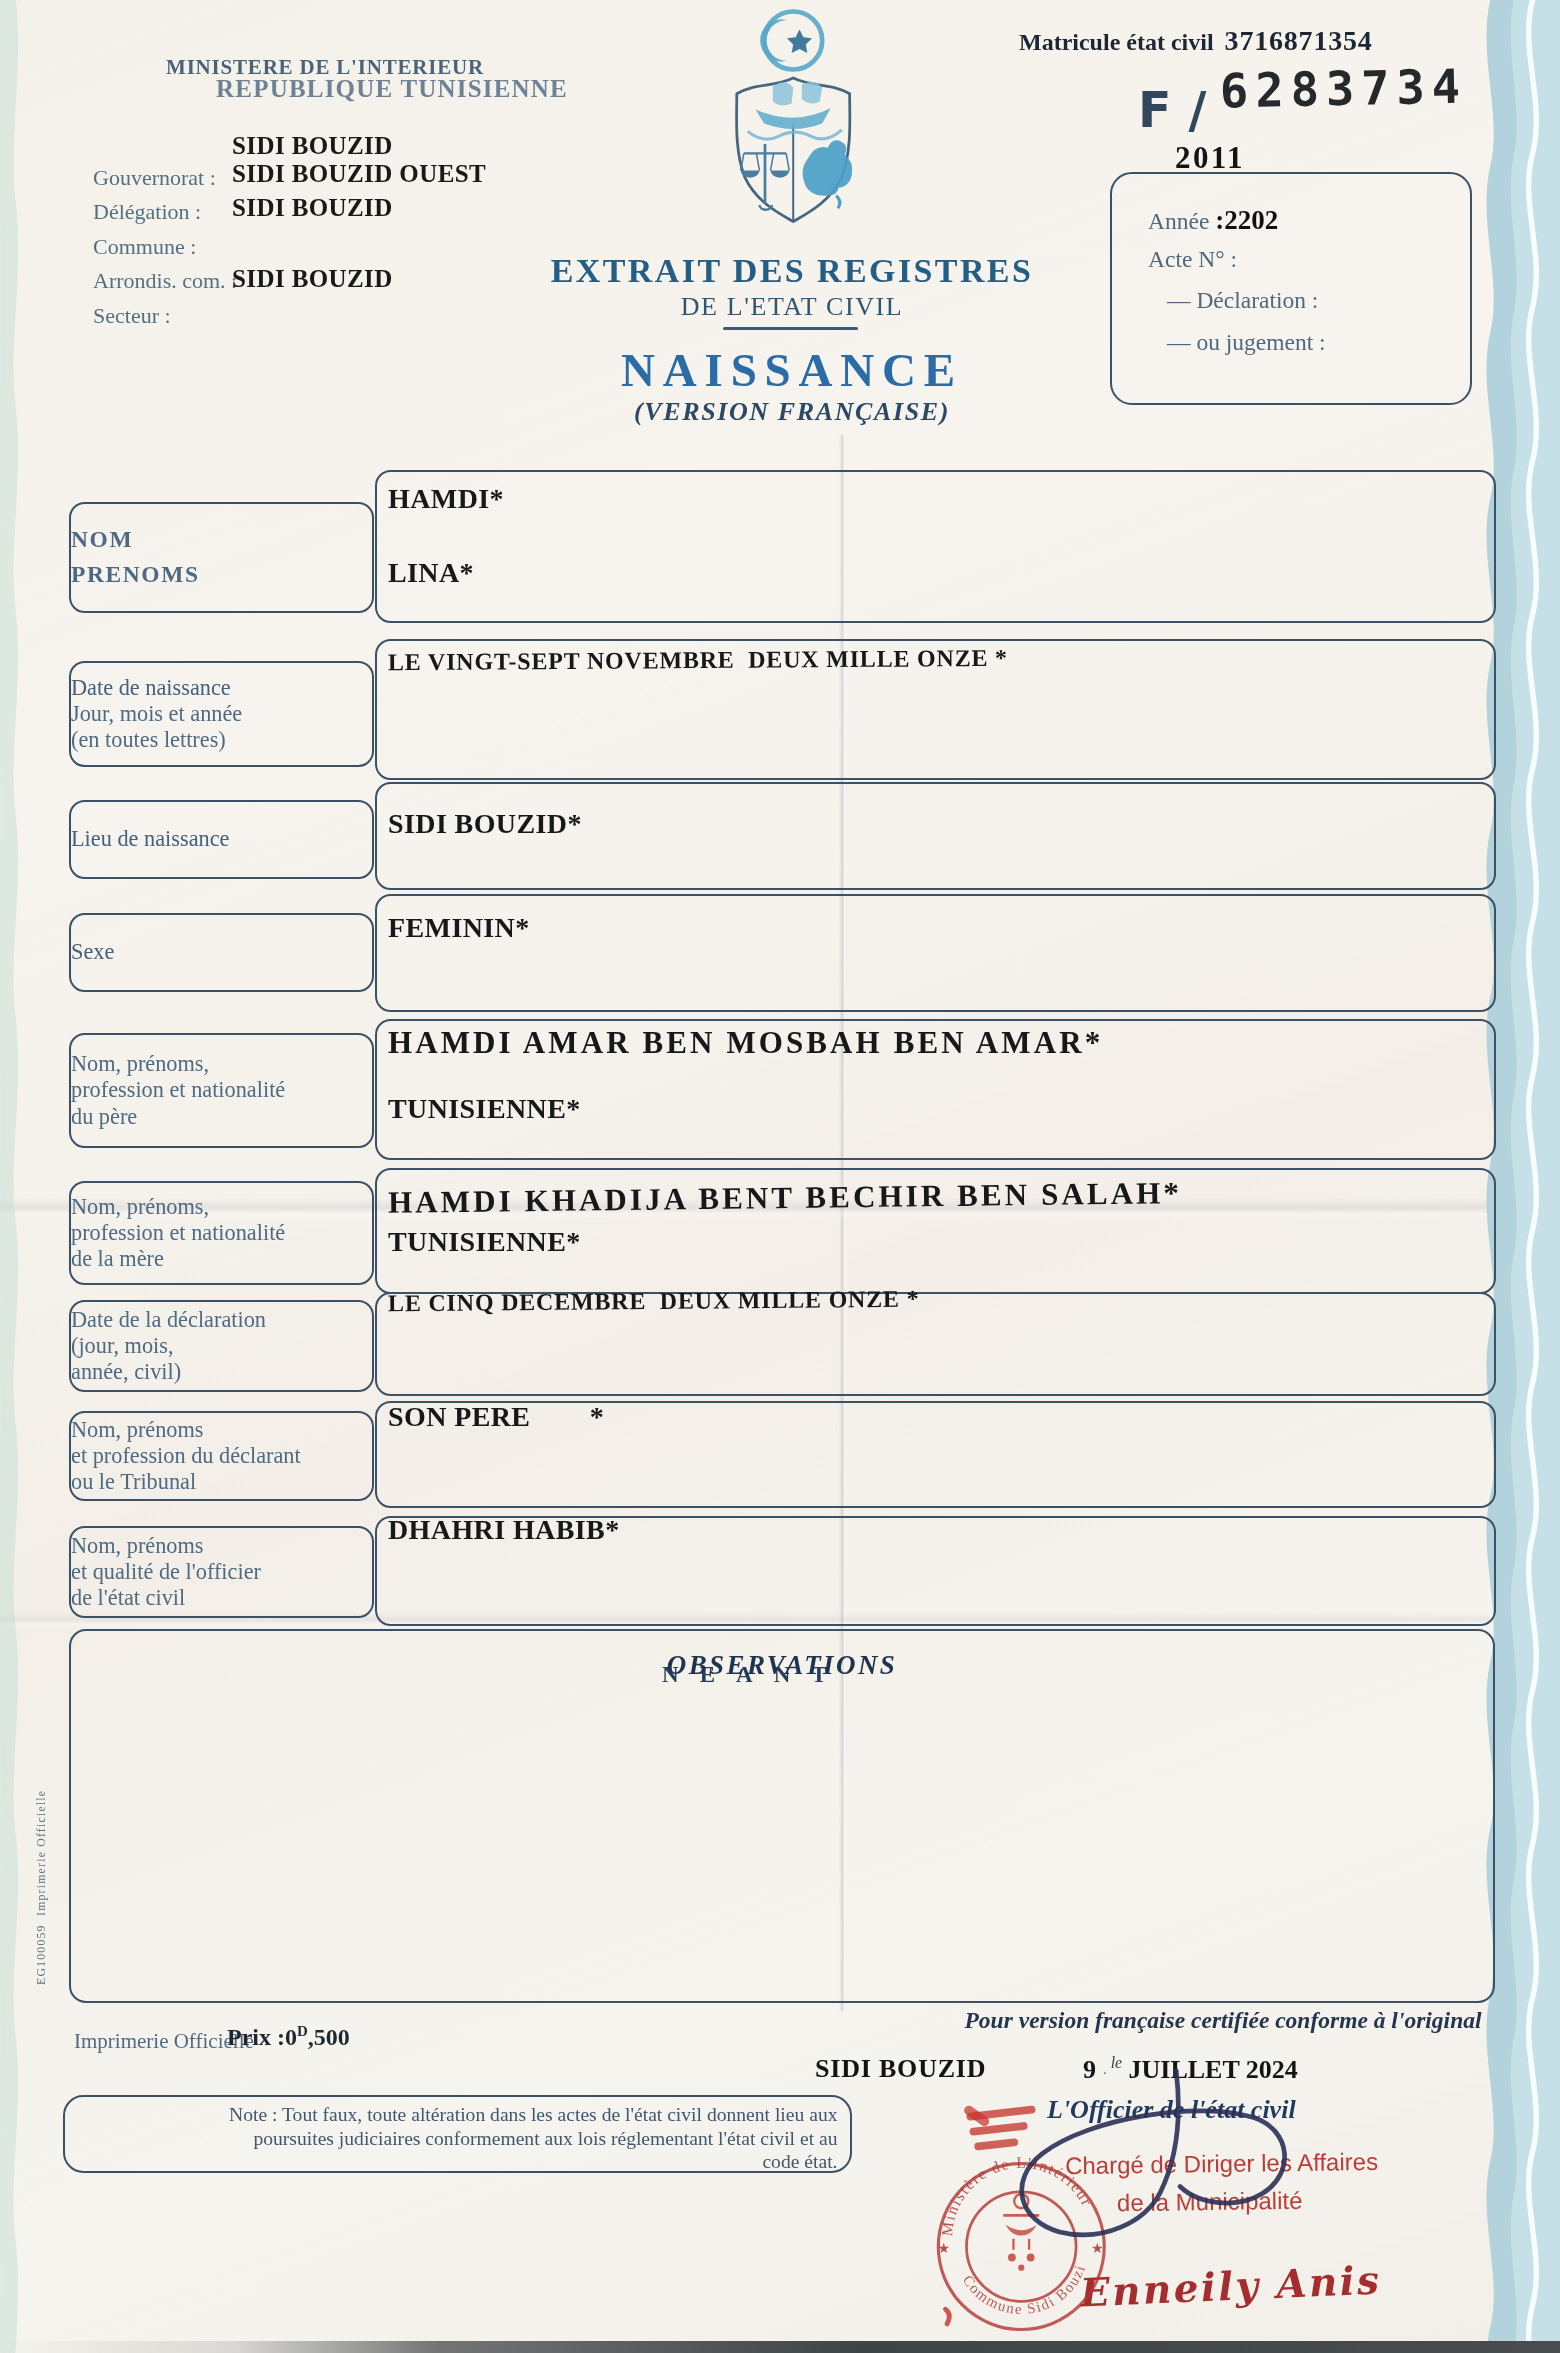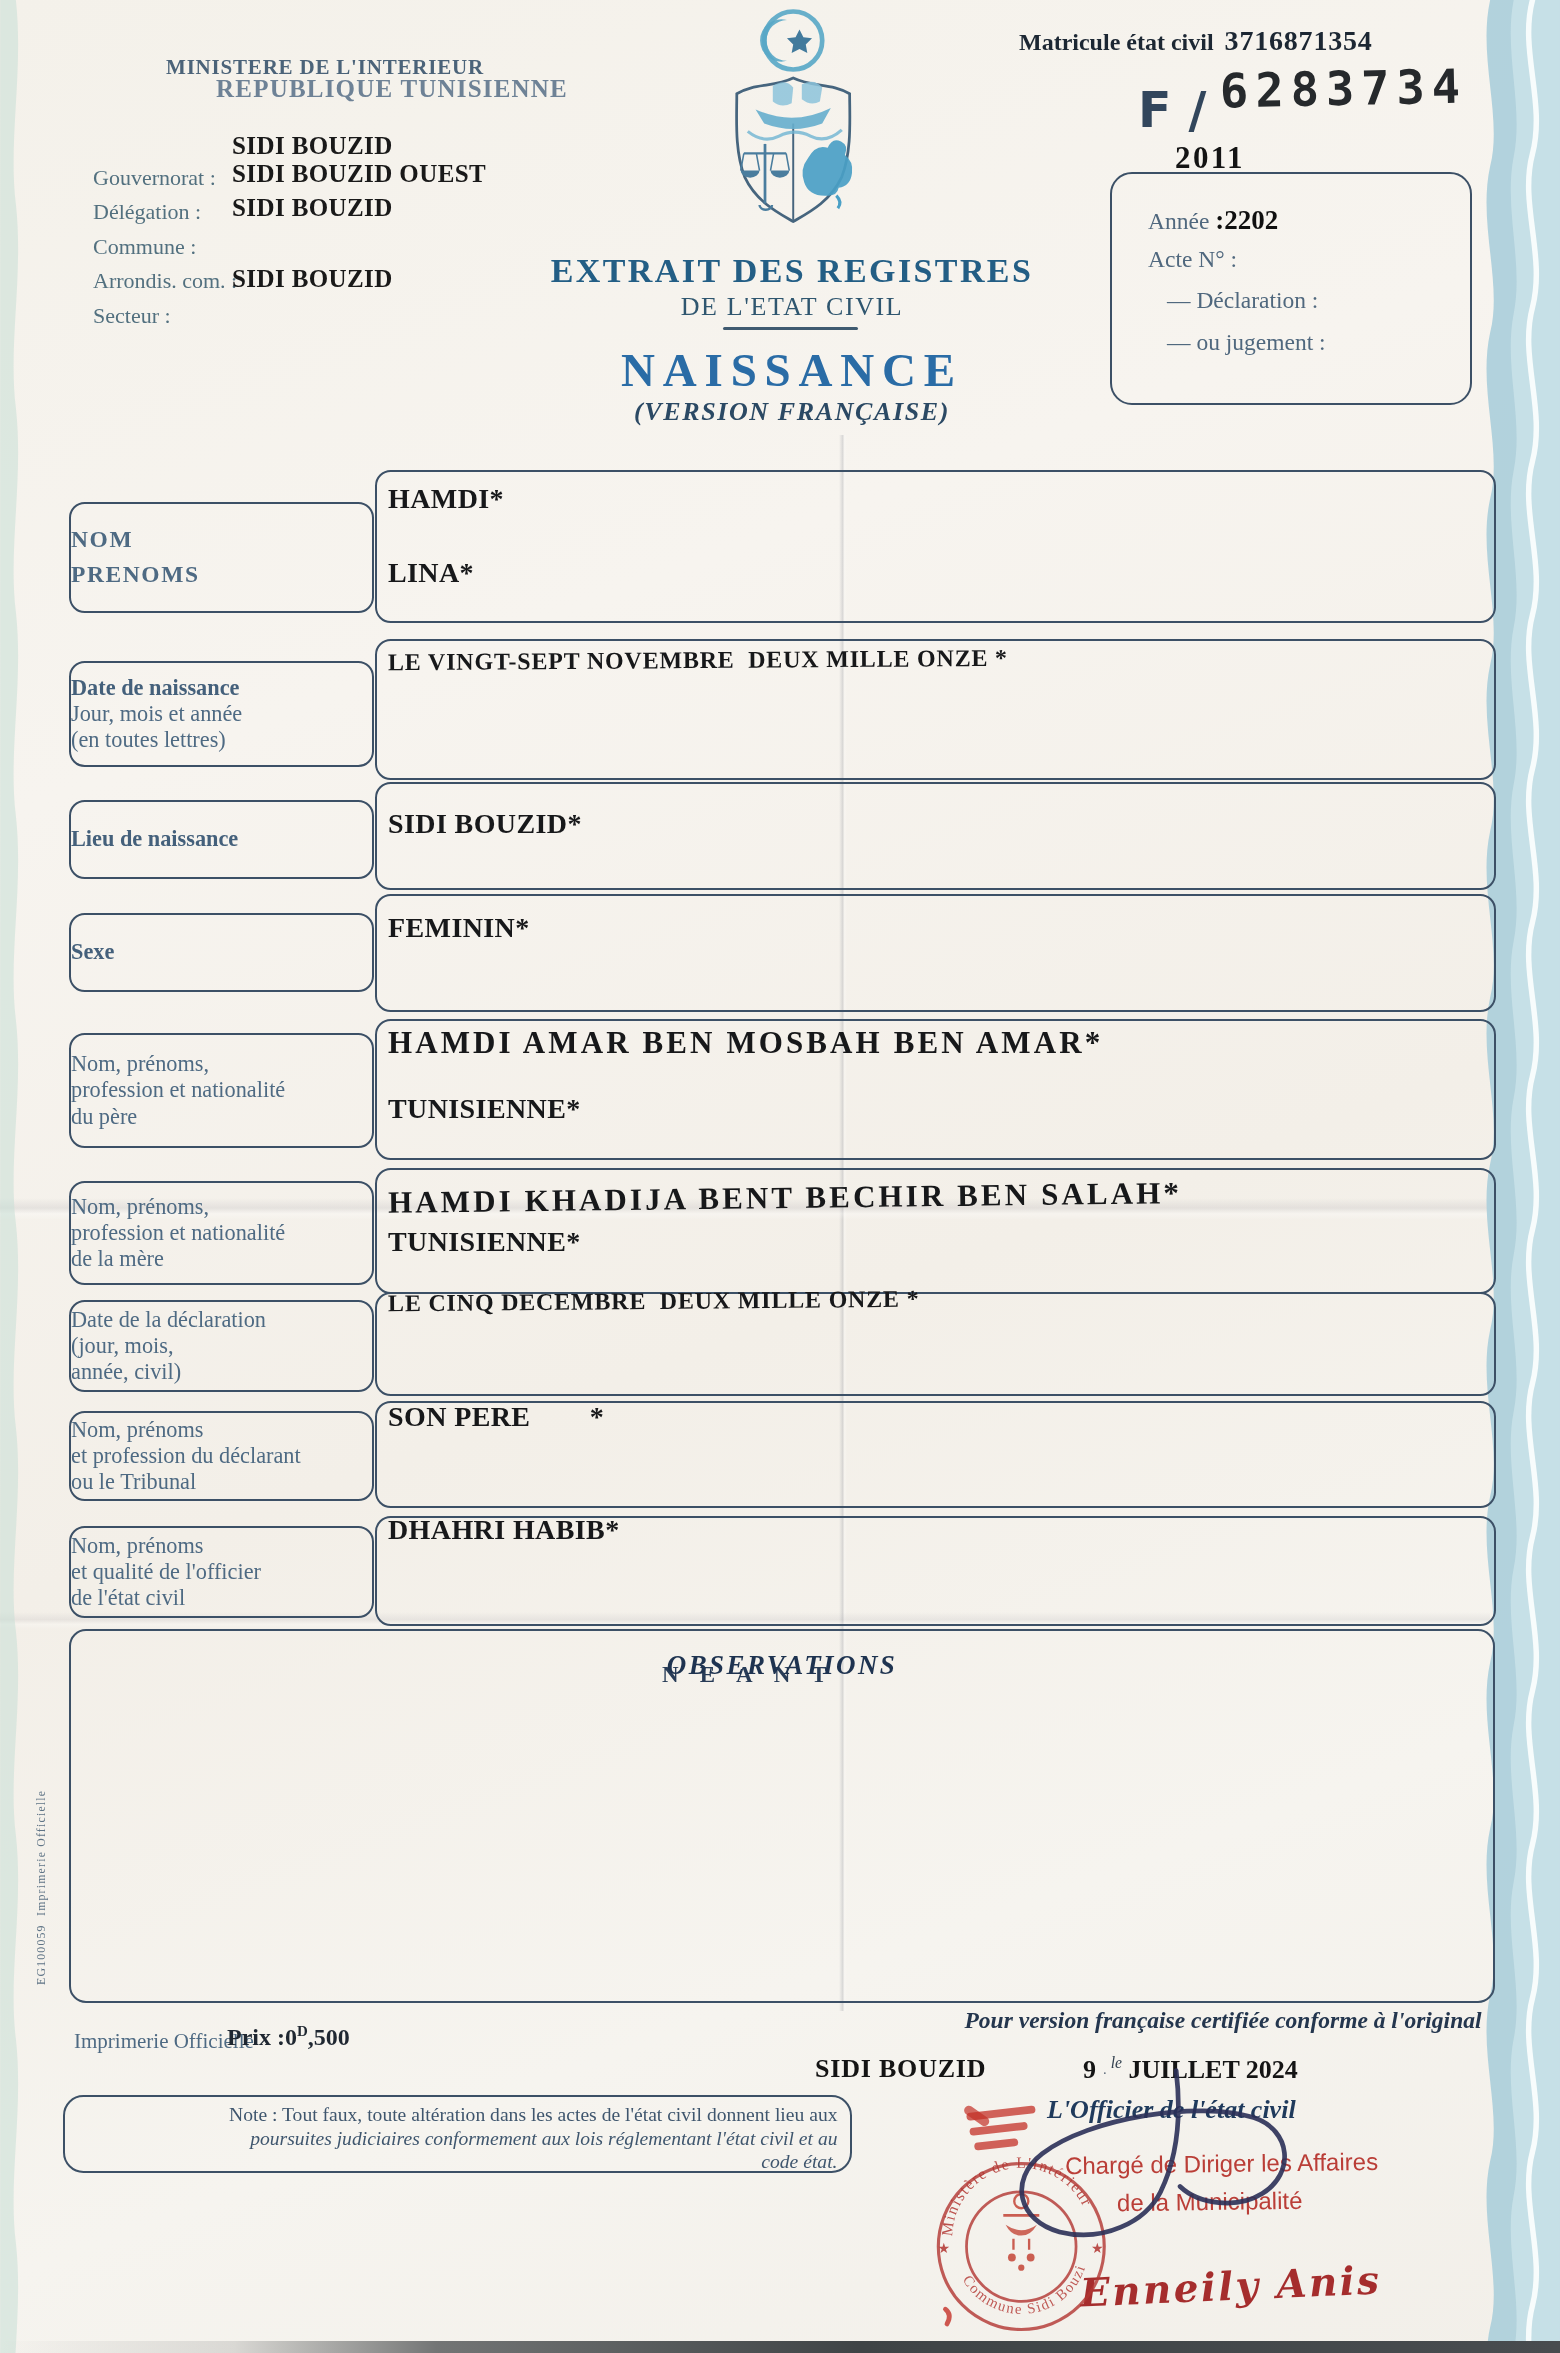--- a/index.html
+++ b/index.html
@@ -31,39 +31,39 @@
   .t-underline{left:723px;top:327px;width:135px;height:3.1px;background:#3f5a70;border-radius:1.6px;}
   .t3{left:486px;top:343px;width:612px;text-align:center;font-size:47px;font-weight:700;
       letter-spacing:7.8px;color:#2a6ca6;}
   .t4{left:486px;top:397px;width:612px;text-align:center;font-size:26px;font-style:italic;
       letter-spacing:1.6px;color:#2b4964;font-weight:600;}
   
   .lbox{position:absolute;left:69px;width:301px;border:2.4px solid #3c5066;border-radius:15.7px;
         display:flex;flex-direction:column;align-items:flex-start;justify-content:center;}
   .vbox{position:absolute;left:375px;width:1117px;border:2.4px solid #3c5066;border-radius:15.7px;}
   .ll{display:block;text-align:center;font-size:22.3px;line-height:1.18;color:#4e6a83;}
-  .ll.b{font-weight:700;color:#44607b;}
+  .ll.b{font-weight:400;color:#44607b;}
   .ll.ls2{letter-spacing:1.6px;font-size:23.5px;font-weight:700;}
   .vl{position:absolute;left:11px;font-weight:700;font-size:28px;color:#17181a;
       letter-spacing:0.4px;white-space:pre;}
   .obs-box{left:69px;top:1629px;width:1422px;height:370px;border:2.4px solid #3c5066;border-radius:17px;}
   .obs-head{position:absolute;left:50%;top:19px;transform:translateX(-50%);height:39px;}
   .obs-a{font-size:27px;font-weight:700;letter-spacing:2.4px;color:#1e3350;font-style:italic;}
   .obs-b{position:absolute;left:-4.7px;top:12px;font-size:23px;font-weight:700;letter-spacing:21px;
          color:#1e3350;opacity:.95;}
   
   .side-vtext{left:34px;top:1985px;transform:rotate(-90deg);transform-origin:left top;
               font-size:11.8px;color:#5f7486;letter-spacing:1.2px;white-space:pre;}
   .imprimerie{left:74px;top:2029px;font-size:21px;color:#4e6a83;}
   .prix{left:227px;top:2023px;font-size:24px;font-weight:600;color:#1f2731;}
   .prix sup{font-size:15px;}
   .note-box{left:63px;top:2095px;width:789px;height:78px;border:2.4px solid #3c5066;border-radius:20.4px;
             padding:6.3px 12.5px 0 15.7px;box-sizing:border-box;}
   .note-l{display:block;font-size:19.6px;color:#3f566e;line-height:1.2;white-space:pre;text-align:right;}
-  .note-l.ind{margin-left:108px;font-style:italic;}
+  .note-l.ind{margin-left:108px;}
   .certif{left:886px;top:2007px;width:674px;text-align:center;font-size:23.5px;font-style:italic;
           font-weight:600;color:#24364e;}
   .place{left:815px;top:2054px;font-size:26px;font-weight:700;color:#141414;letter-spacing:0.8px;}
   .ddate{left:1055px;top:2054px;font-size:26px;font-weight:700;color:#141414;margin-left:28px;}
   .ddate .le{font-size:15.7px;font-style:italic;font-weight:400;vertical-align:super;color:#33414f;}
   .offtitle{left:1047px;top:2095px;font-size:26px;font-weight:700;font-style:italic;color:#1f3a5c;}
   .charge1{left:1065px;top:2150px;font-size:24px;color:rgba(180,42,36,.9);
            font-family:"Liberation Sans",sans-serif;transform:rotate(-.8deg);}
   .charge2{left:1117px;top:2188px;font-size:24px;color:rgba(180,42,36,.9);
            font-family:"Liberation Sans",sans-serif;transform:rotate(-.8deg);}

